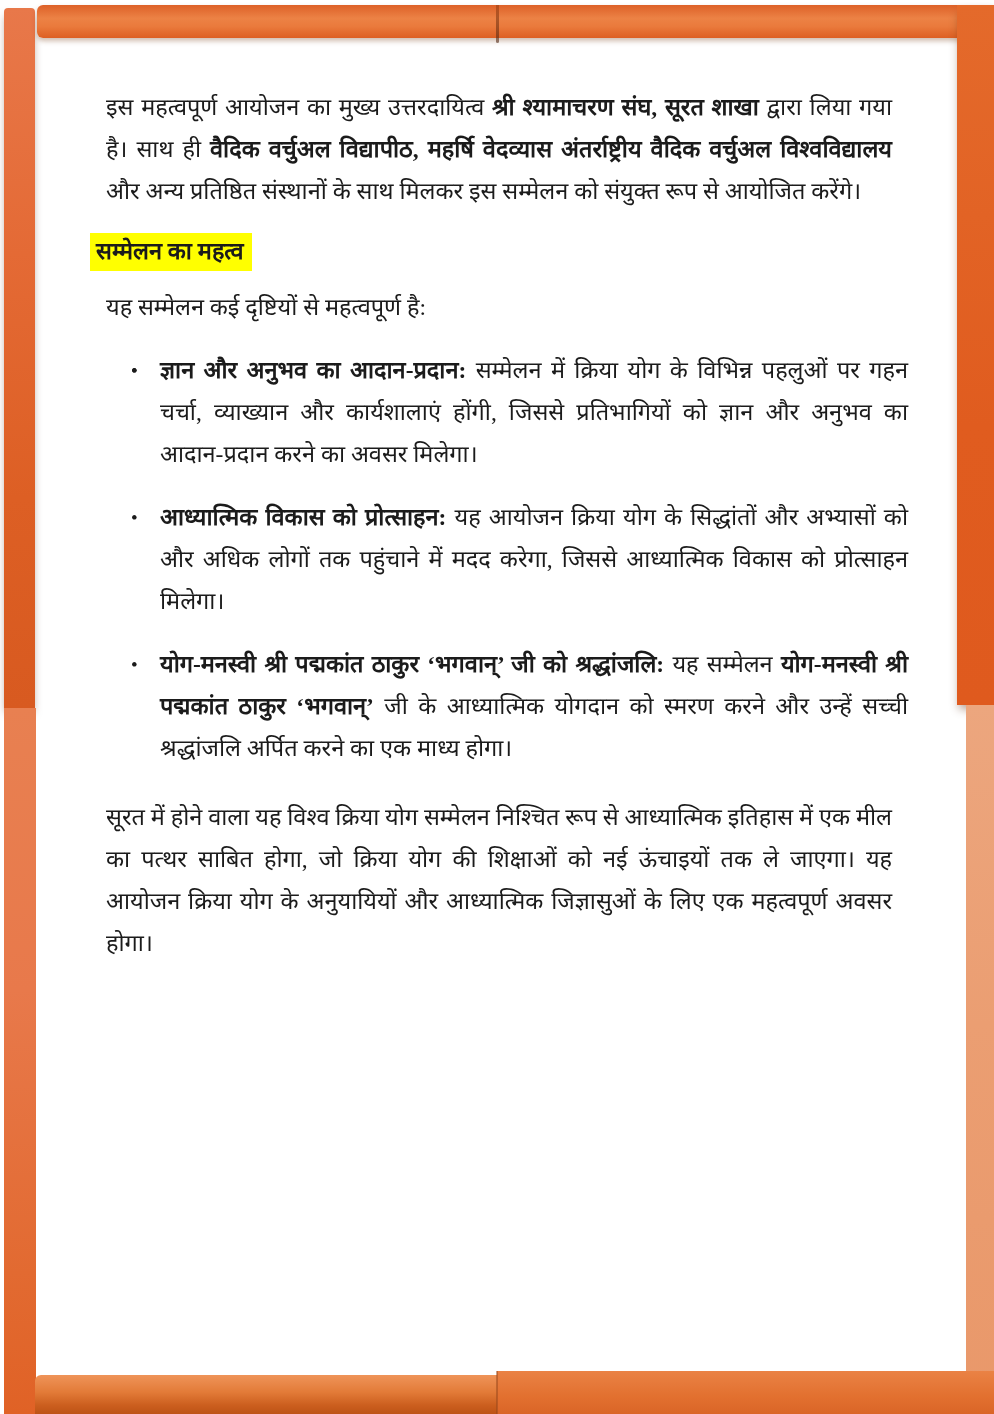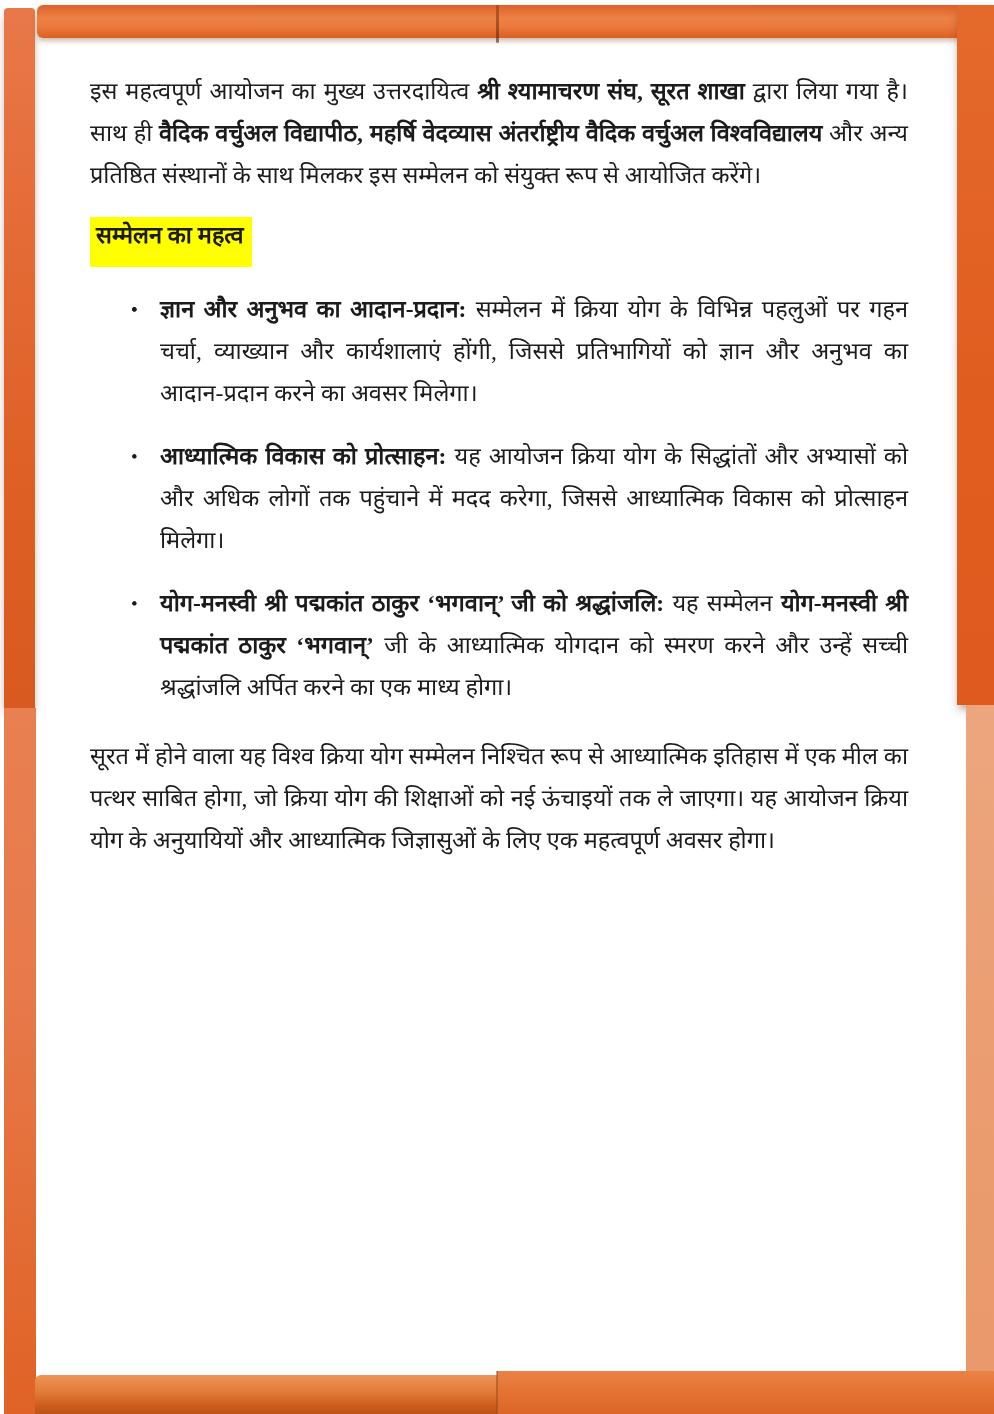--- a/index.html
+++ b/index.html
@@ -57,27 +57,27 @@
     background:rgba(150,70,25,.5);
   }
 
   
   .content{
     position:absolute;left:90px;top:70px;width:818px;
     font-size:23.5px;line-height:42px;color:#1b1b1b;
     text-align:justify;
   }
   .content .bold{font-weight:700;}
-  p{margin:0;}
+  p{margin:16px;}
   .heading-wrap{margin-top:18px;text-align:left;}
   .heading{
     display:inline-block;
     font-weight:700;
     line-height:30px;
-    padding:3px 8px 17px 6px;
+    padding:3px 8px 5px 6px;
   }
   .lead-line{margin-top:14px;}
   ul.importance{list-style:none;margin:14px 0 0 0;padding:0;}
   ul.importance li{
     position:relative;
     padding-left:70px;
     text-align:justify;
   }
   ul.importance li + li{margin-top:21px;}
   .bullet-dot{
@@ -102,20 +102,21 @@
   <div class="frame-piece bottom-bar-seam"></div>
 
   <div class="content">
 
     <p><span>इस महत्वपूर्ण आयोजन का मुख्य उत्तरदायित्व </span><span class="bold">श्री श्यामाचरण संघ, सूरत शाखा</span><span> द्वारा लिया गया है। साथ ही </span><span class="bold">वैदिक वर्चुअल विद्यापीठ, महर्षि वेदव्यास अंतर्राष्ट्रीय वैदिक वर्चुअल विश्वविद्यालय</span><span> और अन्य प्रतिष्ठित संस्थानों के साथ मिलकर इस सम्मेलन को संयुक्त रूप से आयोजित करेंगे।</span></p>
 
     <div class="heading-wrap">
       <span class="heading" style="background: rgb(255, 255, 0);">सम्मेलन का महत्व</span>
     </div>
 
+    <p class="lead-line">यह सम्मेलन कई दृष्टियों से महत्वपूर्ण है:</p>
 
     <ul class="importance">
         <li><span class="bullet-dot">•</span></li>
         <li><span class="bullet-dot">•</span><span><span class="bold">ज्ञान और अनुभव का आदान-प्रदान:</span><span> सम्मेलन में क्रिया योग के विभिन्न पहलुओं पर गहन चर्चा, व्याख्यान और कार्यशालाएं होंगी, जिससे प्रतिभागियों को ज्ञान और अनुभव का आदान-प्रदान करने का अवसर मिलेगा।</span></span></li>
         <li><span class="bullet-dot">•</span><span><span class="bold">आध्यात्मिक विकास को प्रोत्साहन:</span><span> यह आयोजन क्रिया योग के सिद्धांतों और अभ्यासों को और अधिक लोगों तक पहुंचाने में मदद करेगा, जिससे आध्यात्मिक विकास को प्रोत्साहन मिलेगा।</span></span></li>
         <li><span class="bullet-dot">•</span><span><span class="bold">योग-मनस्वी श्री पद्मकांत ठाकुर ‘भगवान्’ जी को श्रद्धांजलि:</span><span> यह सम्मेलन </span><span class="bold">योग-मनस्वी श्री पद्मकांत ठाकुर ‘भगवान्’</span><span> जी के आध्यात्मिक योगदान को स्मरण करने और उन्हें सच्ची श्रद्धांजलि अर्पित करने का एक माध्य होगा।</span></span></li>
       </ul>
 
     <p class="closing">सूरत में होने वाला यह विश्व क्रिया योग सम्मेलन निश्चित रूप से आध्यात्मिक इतिहास में एक मील का पत्थर साबित होगा, जो क्रिया योग की शिक्षाओं को नई ऊंचाइयों तक ले जाएगा। यह आयोजन क्रिया योग के अनुयायियों और आध्यात्मिक जिज्ञासुओं के लिए एक महत्वपूर्ण अवसर होगा।</p>
 

